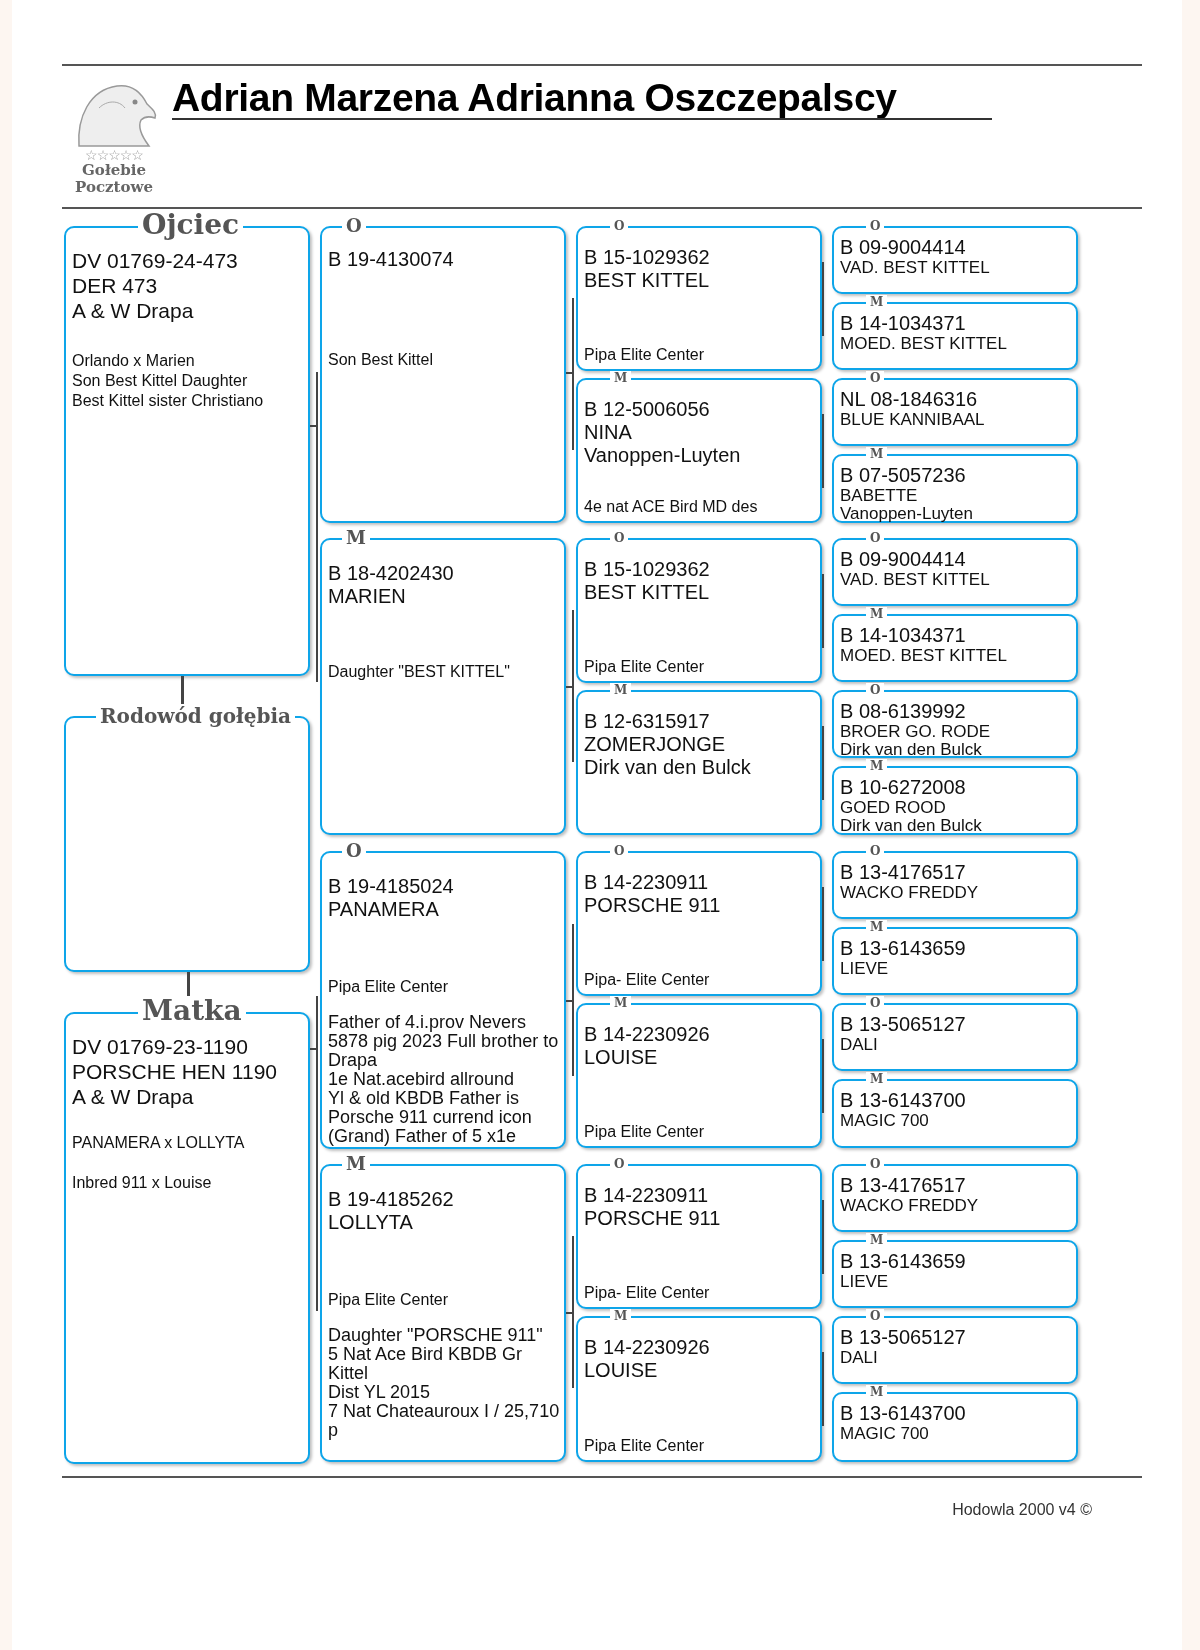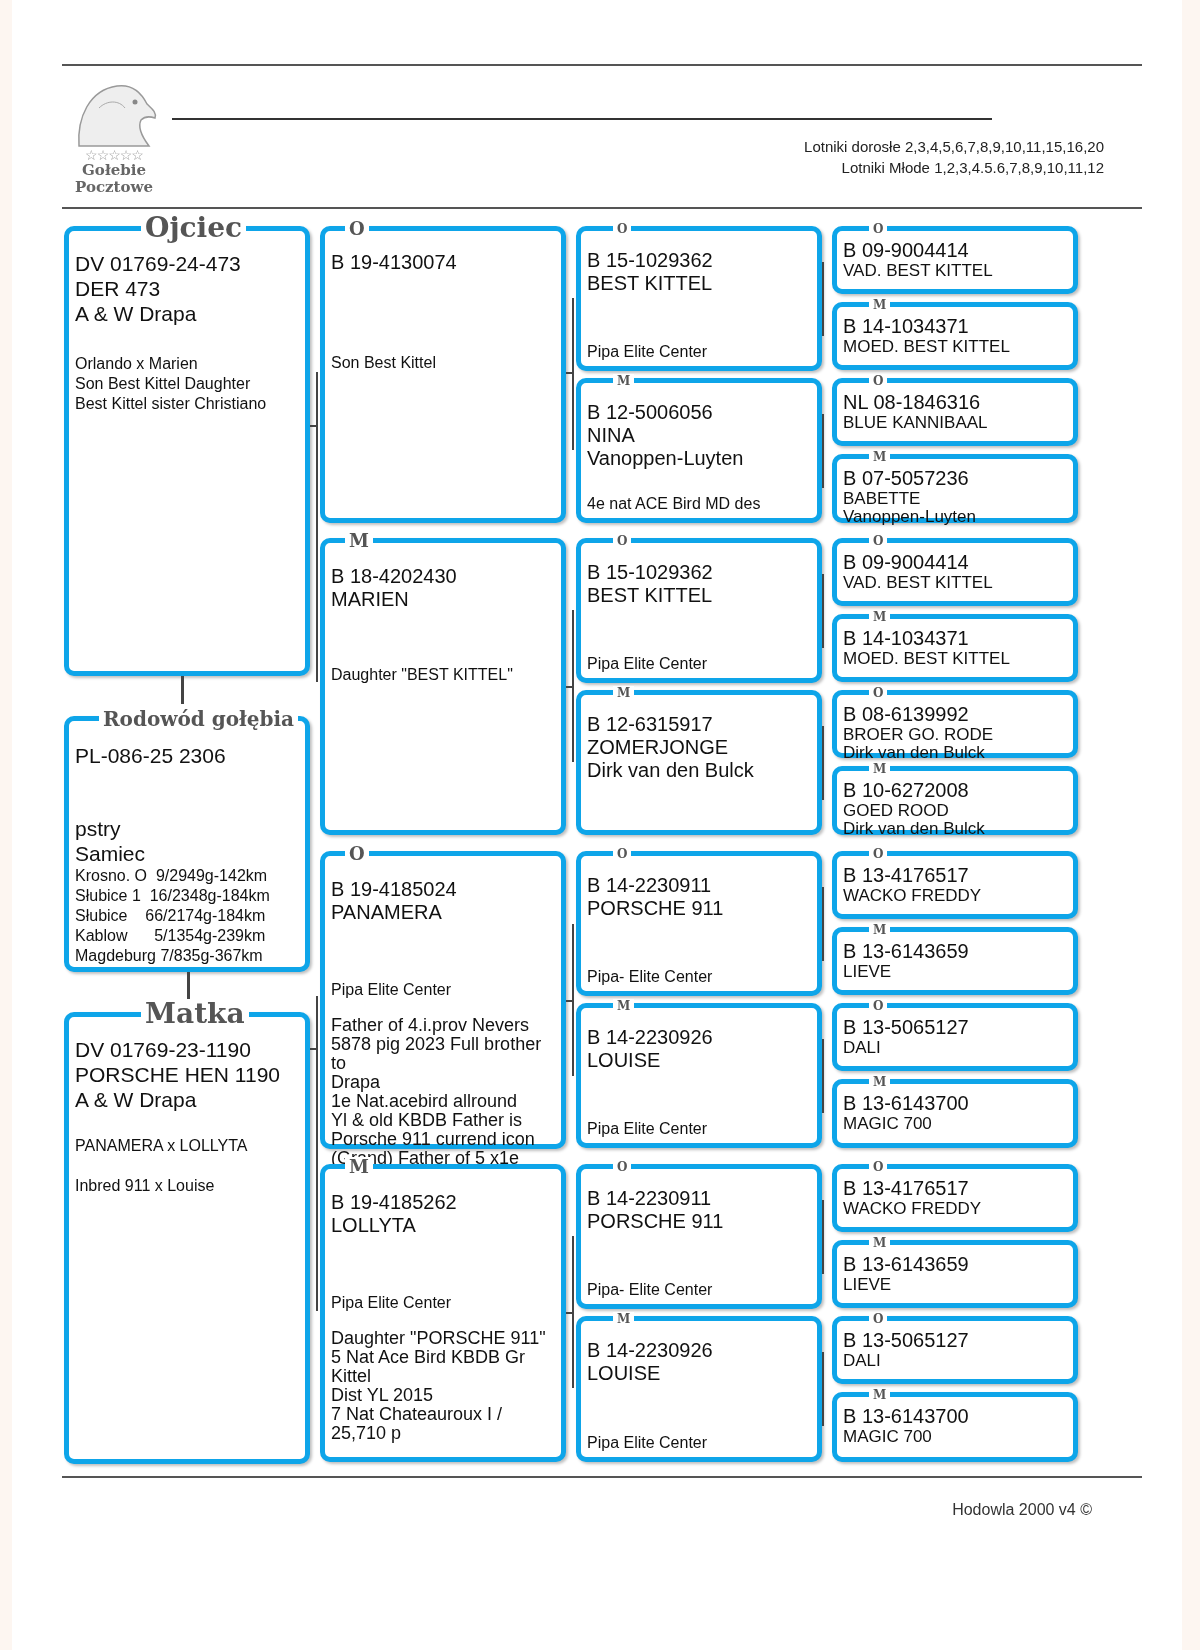--- a/index.html
+++ b/index.html
@@ -10,21 +10,21 @@
   .logo svg { display:block; margin:0 auto; }
   .logo .stars { font-size:14px; color:#999; letter-spacing:-1px; line-height:14px; }
   .logo .l1, .logo .l2 { font-family:"DejaVu Serif", serif; font-weight:bold; color:#666; font-size:15px; line-height:17px; }
   .title { position:absolute; left:180px; top:76px; font-size:39px; font-weight:bold; color:#000; white-space:nowrap; letter-spacing:-0.3px; }
   .title-ul { position:absolute; left:180px; top:118px; width:820px; height:2px; background:#333; }
   .owner { position:absolute; left:182px; top:136px; font-size:20px; line-height:26px; color:#111; }
   .season { position:absolute; right:78px; top:73px; text-align:right; font-size:15px; line-height:20px; color:#222; }
   .season div { white-space:nowrap; }
   .flights { position:absolute; right:78px; top:136px; text-align:right; font-size:15px; line-height:21px; color:#222; }
 
-  .box { position:absolute; border:5px solid #0ea5e9; border-radius:10px; background:#fff; box-shadow:2px 2px 3px rgba(0,0,0,0.25); box-sizing:border-box; }
+  .box { position:absolute; border:2px solid #0ea5e9; border-radius:10px; background:#fff; box-shadow:2px 2px 3px rgba(0,0,0,0.25); box-sizing:border-box; }
   .box .lbl { position:absolute; top:-12px; left:20px; background:#fff; padding:0 4px; font-family:"DejaVu Serif", serif; font-weight:bold; color:#555; font-size:18px; line-height:20px; }
   .box .lbl.small { font-size:12px; line-height:14px; top:-9px; left:32px; }
   .box .lbl.big { font-size:28px; line-height:30px; top:-18px; left:72px; }
   .box .lbl.mid { font-size:20px; line-height:22px; top:-13px; left:30px; }
   .t20 { font-size:21px; line-height:25px; color:#111; }
   .t15 { font-size:16px; line-height:20px; color:#111; }
   .t14 { font-size:18px; line-height:19px; color:#111; }
   .t16 { font-size:17px; line-height:18px; color:#111; }
   .ring { font-size:20px; line-height:23px; color:#111; }
   .conn { position:absolute; background:#444; }
@@ -40,55 +40,41 @@
     <svg width="90" height="70" viewBox="0 0 90 70">
       <path d="M10 68 C 8 40, 20 12, 48 8 C 62 6, 72 14, 78 26 C 82 30, 88 34, 86 40 C 80 38, 76 38, 72 42 C 68 50, 74 60, 80 68 Z" fill="#eee" stroke="#999" stroke-width="1.5"></path>
       <path d="M30 30 C 38 22, 50 22, 56 30" fill="none" stroke="#aaa" stroke-width="1"></path>
       <circle cx="66" cy="24" r="2.5" fill="#888"></circle>
     </svg>
     <div class="stars">☆☆☆☆☆</div>
     <div class="l1">Gołebie</div>
     <div class="l2">Pocztowe</div>
   </div>
 
+  <div class="title" style="left:160px;">Adrian Marzena Adrianna Oszczepalscy</div>
   <div class="title-ul" style="left:160px;"></div>
-  <div class="flights">
-    <div>Lotniki dorosłe 2,3,4,5,6,7,8,9,10,11,15,16,20</div>
-    <div>Lotniki Młode 1,2,3,4.5.6,7,8,9,10,11,12</div>
-  </div>
 
   <div class="hr" style="top:207px;left:50px;"></div>
 
   <div class="box" style="left:52px;top:226px;width:246px;height:450px;">
     <div class="lbl big">Ojciec</div>
     <div style="position:absolute;left:6px;top:20px;">
       <div class="t20">DV 01769-24-473</div>
       <div class="t20">DER 473</div>
       <div class="t20">A &amp; W Drapa</div>
       <div style="height:28px"></div>
       <div class="t15">Orlando x Marien</div>
       <div class="t15">Son Best Kittel Daughter</div>
       <div class="t15">Best Kittel sister Christiano</div>
     </div>
   </div>
   <div class="conn" style="left:169px;top:676px;width:3px;height:28px;"></div>
 
   <div class="box" style="left:52px;top:716px;width:246px;height:256px;">
     <div class="lbl mid">Rodowód gołębia</div>
-    <div style="position:absolute;left:6px;top:22px;">
-      <div class="t20">PL-086-25 2306</div>
-      <div style="height:48px"></div>
-      <div class="t20">pstry</div>
-      <div class="t20">Samiec</div>
-      <div class="t15" style="white-space:pre;">Krosno. O  9/2949g-142km</div>
-      <div class="t15" style="white-space:pre;">Słubice 1  16/2348g-184km</div>
-      <div class="t15" style="white-space:pre;">Słubice    66/2174g-184km</div>
-      <div class="t15" style="white-space:pre;">Kablow      5/1354g-239km</div>
-      <div class="t15" style="white-space:pre;">Magdeburg 7/835g-367km</div>
-    </div>
   </div>
   <div class="conn" style="left:175px;top:972px;width:3px;height:30px;"></div>
 
   <div class="box" style="left:52px;top:1012px;width:246px;height:452px;">
     <div class="lbl big">Matka</div>
     <div style="position:absolute;left:6px;top:20px;">
       <div class="t20">DV 01769-23-1190</div>
       <div class="t20">PORSCHE HEN 1190</div>
       <div class="t20">A &amp; W Drapa</div>
       <div style="height:24px"></div>

